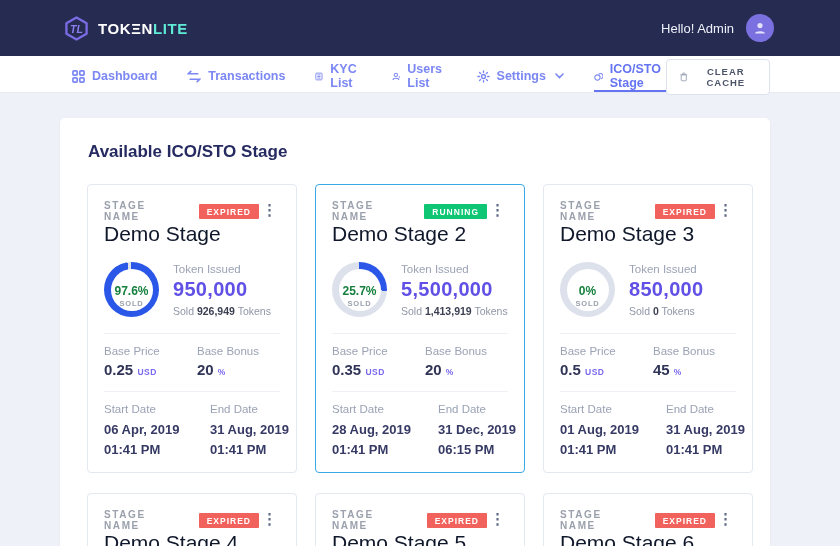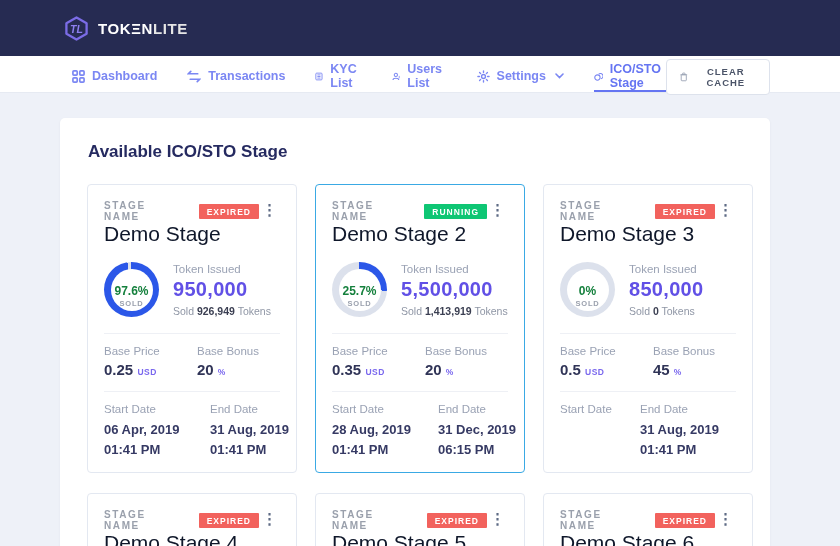--- a/index.html
+++ b/index.html
@@ -5,21 +5,21 @@
   * { box-sizing: border-box; margin: 0; padding: 0; }
   html,body { width:840px; height:546px; overflow:hidden; }
   body { font-family:"Liberation Sans", sans-serif; background:#eef1f8; color:#3a3f55; }
 
   
   .topbar { height:56px; background:#262b52; display:flex; align-items:center;
             justify-content:space-between; padding:0 66px 0 64px; }
   .brand { display:flex; align-items:center; gap:9px; }
   .brand-logo { width:25px; height:25px; }
   .brand-text { font-size:15px; font-weight:bold; letter-spacing:.6px; color:#fff; }
-  .brand-text .lite { color:#e5e5e5; font-weight:bold; }
+  .brand-text .lite { color:#5eead4; font-weight:bold; }
   .top-right { display:flex; align-items:center; gap:12px; }
   .greeting { color:#eef0fa; font-size:13px; }
   .avatar { width:28px; height:28px; border-radius:50%; background:#7a70e0;
             display:flex; align-items:center; justify-content:center; cursor:pointer; }
 
   
   .navbar { height:36px; background:#fff; box-shadow:0 1px 0 #e6eaf2;
             display:flex; align-items:flex-end; justify-content:space-between;
             padding:6px 70px 0 72px; position:relative; z-index:2; }
   .nav-items { display:flex; align-items:stretch; gap:30px; }
@@ -74,20 +74,29 @@
 <body>
 
 <header class="topbar">
   <div class="brand">
     <svg class="brand-logo" viewBox="0 0 26 26">
       <polygon points="13,1.5 23.5,7.5 23.5,18.5 13,24.5 2.5,18.5 2.5,7.5" fill="none" stroke="#7b6ce6" stroke-width="2.4" stroke-linejoin="round"></polygon>
       <text x="13" y="17.5" font-size="11" font-style="italic" font-weight="bold" fill="#8d7ff0" text-anchor="middle" font-family="Liberation Sans, sans-serif">TL</text>
     </svg>
     <div class="brand-text"><span>TOKΞN</span><span class="lite">LITE</span></div>
   </div>
+  <div class="top-right">
+    <span class="greeting">Hello! Admin</span>
+    <div class="avatar">
+      <svg width="14" height="14" viewBox="0 0 14 14">
+        <circle cx="7" cy="4.6" r="2.6" fill="#e4e0fa"></circle>
+        <path d="M2 12.6 C2 9.6 12 9.6 12 12.6" fill="#e4e0fa"></path>
+      </svg>
+    </div>
+  </div>
 </header>
 
 <nav class="navbar">
   <div class="nav-items">
     <div class="nav-item">
       <svg width="13" height="13" viewBox="0 0 14 14" fill="none" stroke-width="1.8">
         <rect x="1" y="1" width="4.6" height="4.6" rx="1"></rect>
           <rect x="8.4" y="1" width="4.6" height="4.6" rx="1"></rect>
         <rect x="1" y="8.4" width="4.6" height="4.6" rx="1"></rect>
           <rect x="8.4" y="8.4" width="4.6" height="4.6" rx="1"></rect>
@@ -280,20 +289,21 @@
       </div>
       <div>
         <div class="lbl">Base Bonus</div>
         <div class="val"><span>45</span> <span class="suffix">%</span></div>
       </div>
     </div>
 
     <div class="sec two-col">
       <div>
         <div class="lbl">Start Date</div>
+        <div class="date">01 Aug, 2019 01:41 PM</div>
       </div>
       <div>
         <div class="lbl">End Date</div>
         <div class="date">31 Aug, 2019 01:41 PM</div>
       </div>
     </div>
   </div>
 
   <div class="card">
     <div class="card-head">

